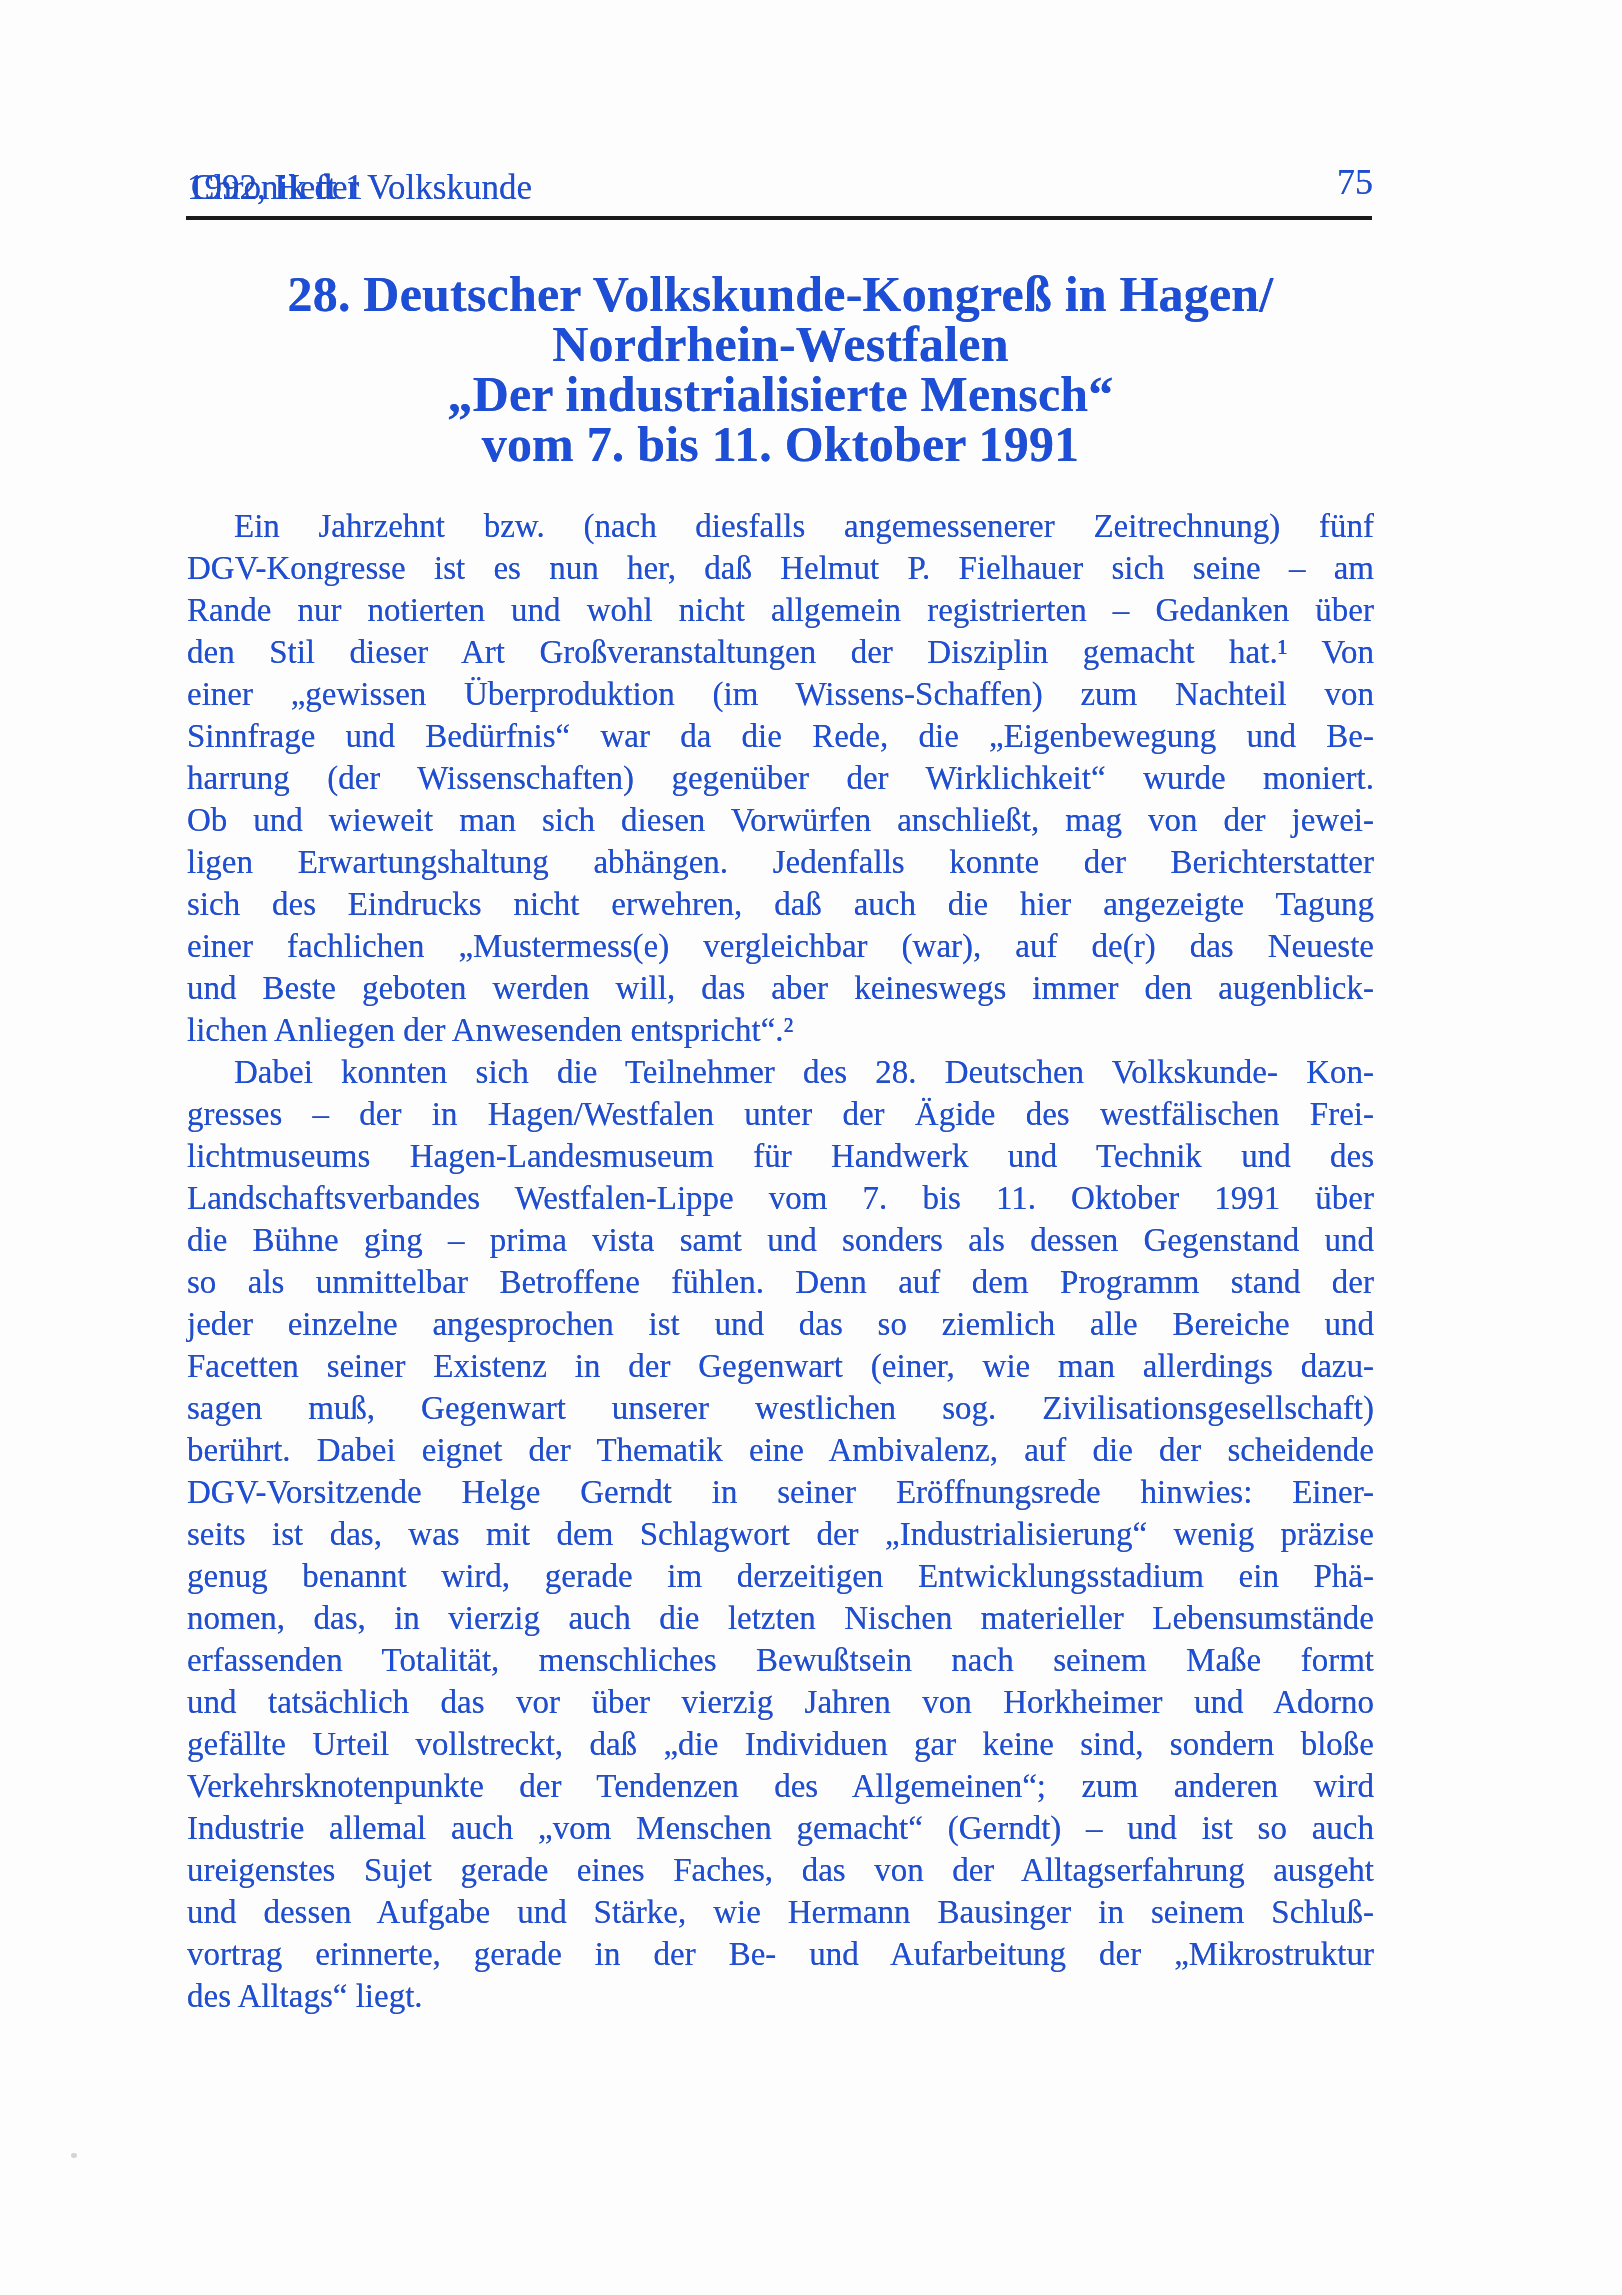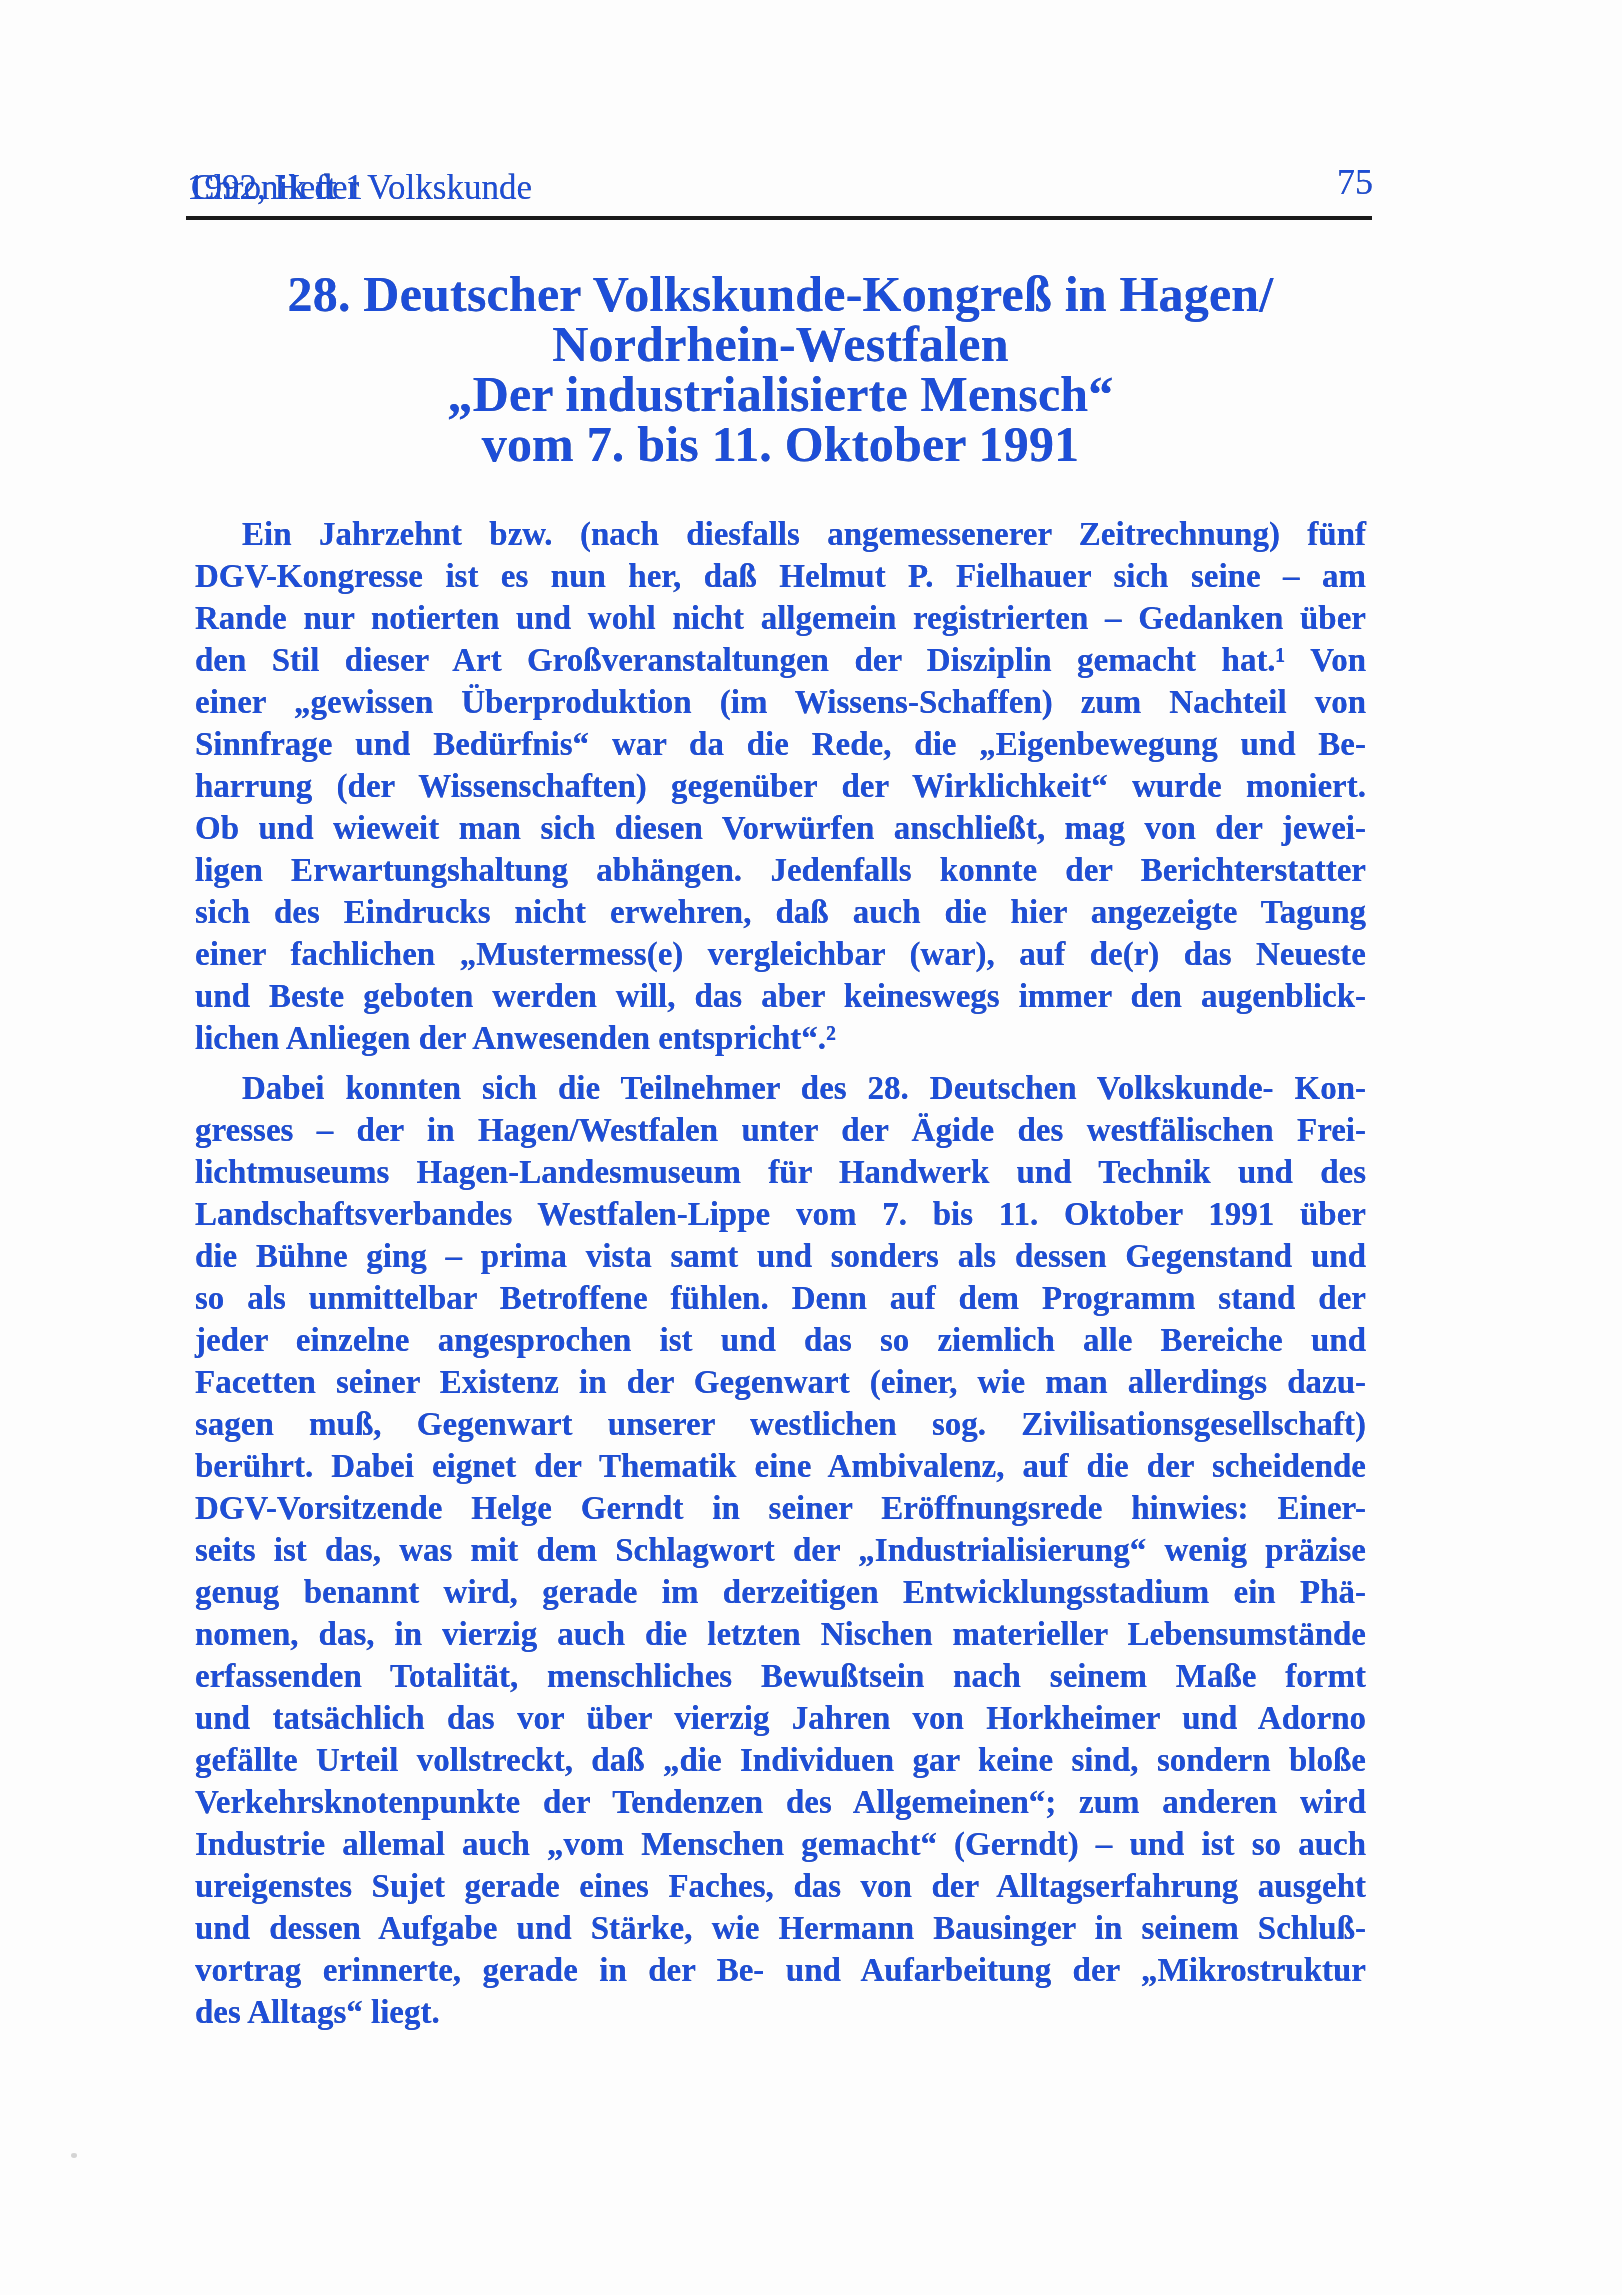--- a/index.html
+++ b/index.html
@@ -67,21 +67,21 @@
     letter-spacing: 0.2px;
   }
   .article-body {
     position: absolute;
     left: 187px;
     top: 505px;
     width: 1187px;
     font-size: 33px;
     line-height: 42px;
   }
-  .para { margin: 8px; font-weight: bold; }
+  .para { margin: 0; }
   .line {
     text-align: justify;
     text-align-last: justify;
     white-space: normal;
   }
   .line.indent { padding-left: 47px; }
   .line.last { text-align-last: left; }
   .scan-artifact {
     position: absolute;
     left: 71px;

